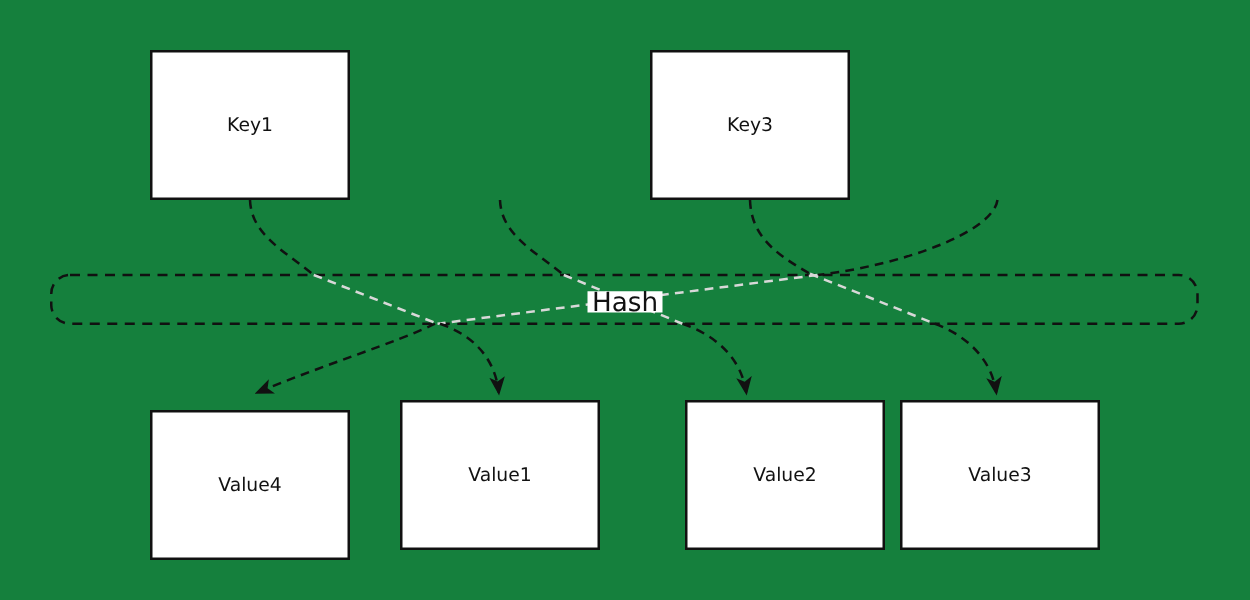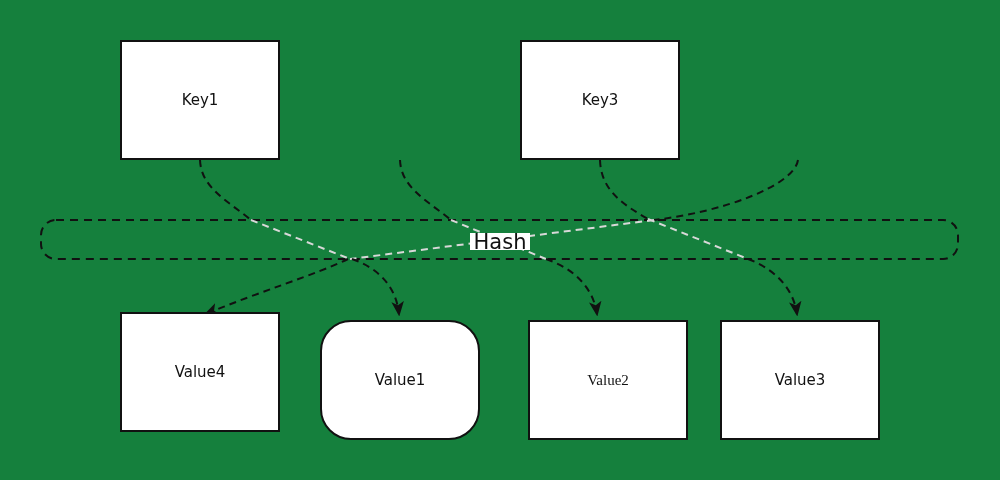--- a/index.html
+++ b/index.html
@@ -32,23 +32,23 @@
   }
   .hash-label{
     position:absolute;left:470px;top:233px;width:60px;height:17px;
     display:flex;align-items:center;justify-content:center;
     background:#ffffff;font-size:21px;color:#111111;
   }
   .k1{left:120px;top:40px;}
   .k2{left:320px;top:40px;}
   .k3{left:520px;top:40px;}
   .k4{left:720px;top:40px;}
-  .v1{left:120px;top:312px;}
-  .v2{left:320px;top:320px;border-radius:31px;}
-  .v3{left:528px;top:320px;font-family:Liberation Serif, serif;}
+  .v1{left:120px;top:328px;}
+  .v2{left:320px;top:320px;}
+  .v3{left:548px;top:320px;}
   .v4{left:720px;top:320px;justify-content:center;}
 </style>
 </head>
 <body>
 
 <div id="stage">
 
   <svg id="edges" viewBox="0 0 1000 480" xmlns="http://www.w3.org/2000/svg">
     <defs>
       <marker id="arrowhead" markerUnits="userSpaceOnUse" markerWidth="15" markerHeight="13" viewBox="0 0 12 10" refX="10" refY="5" orient="auto">

